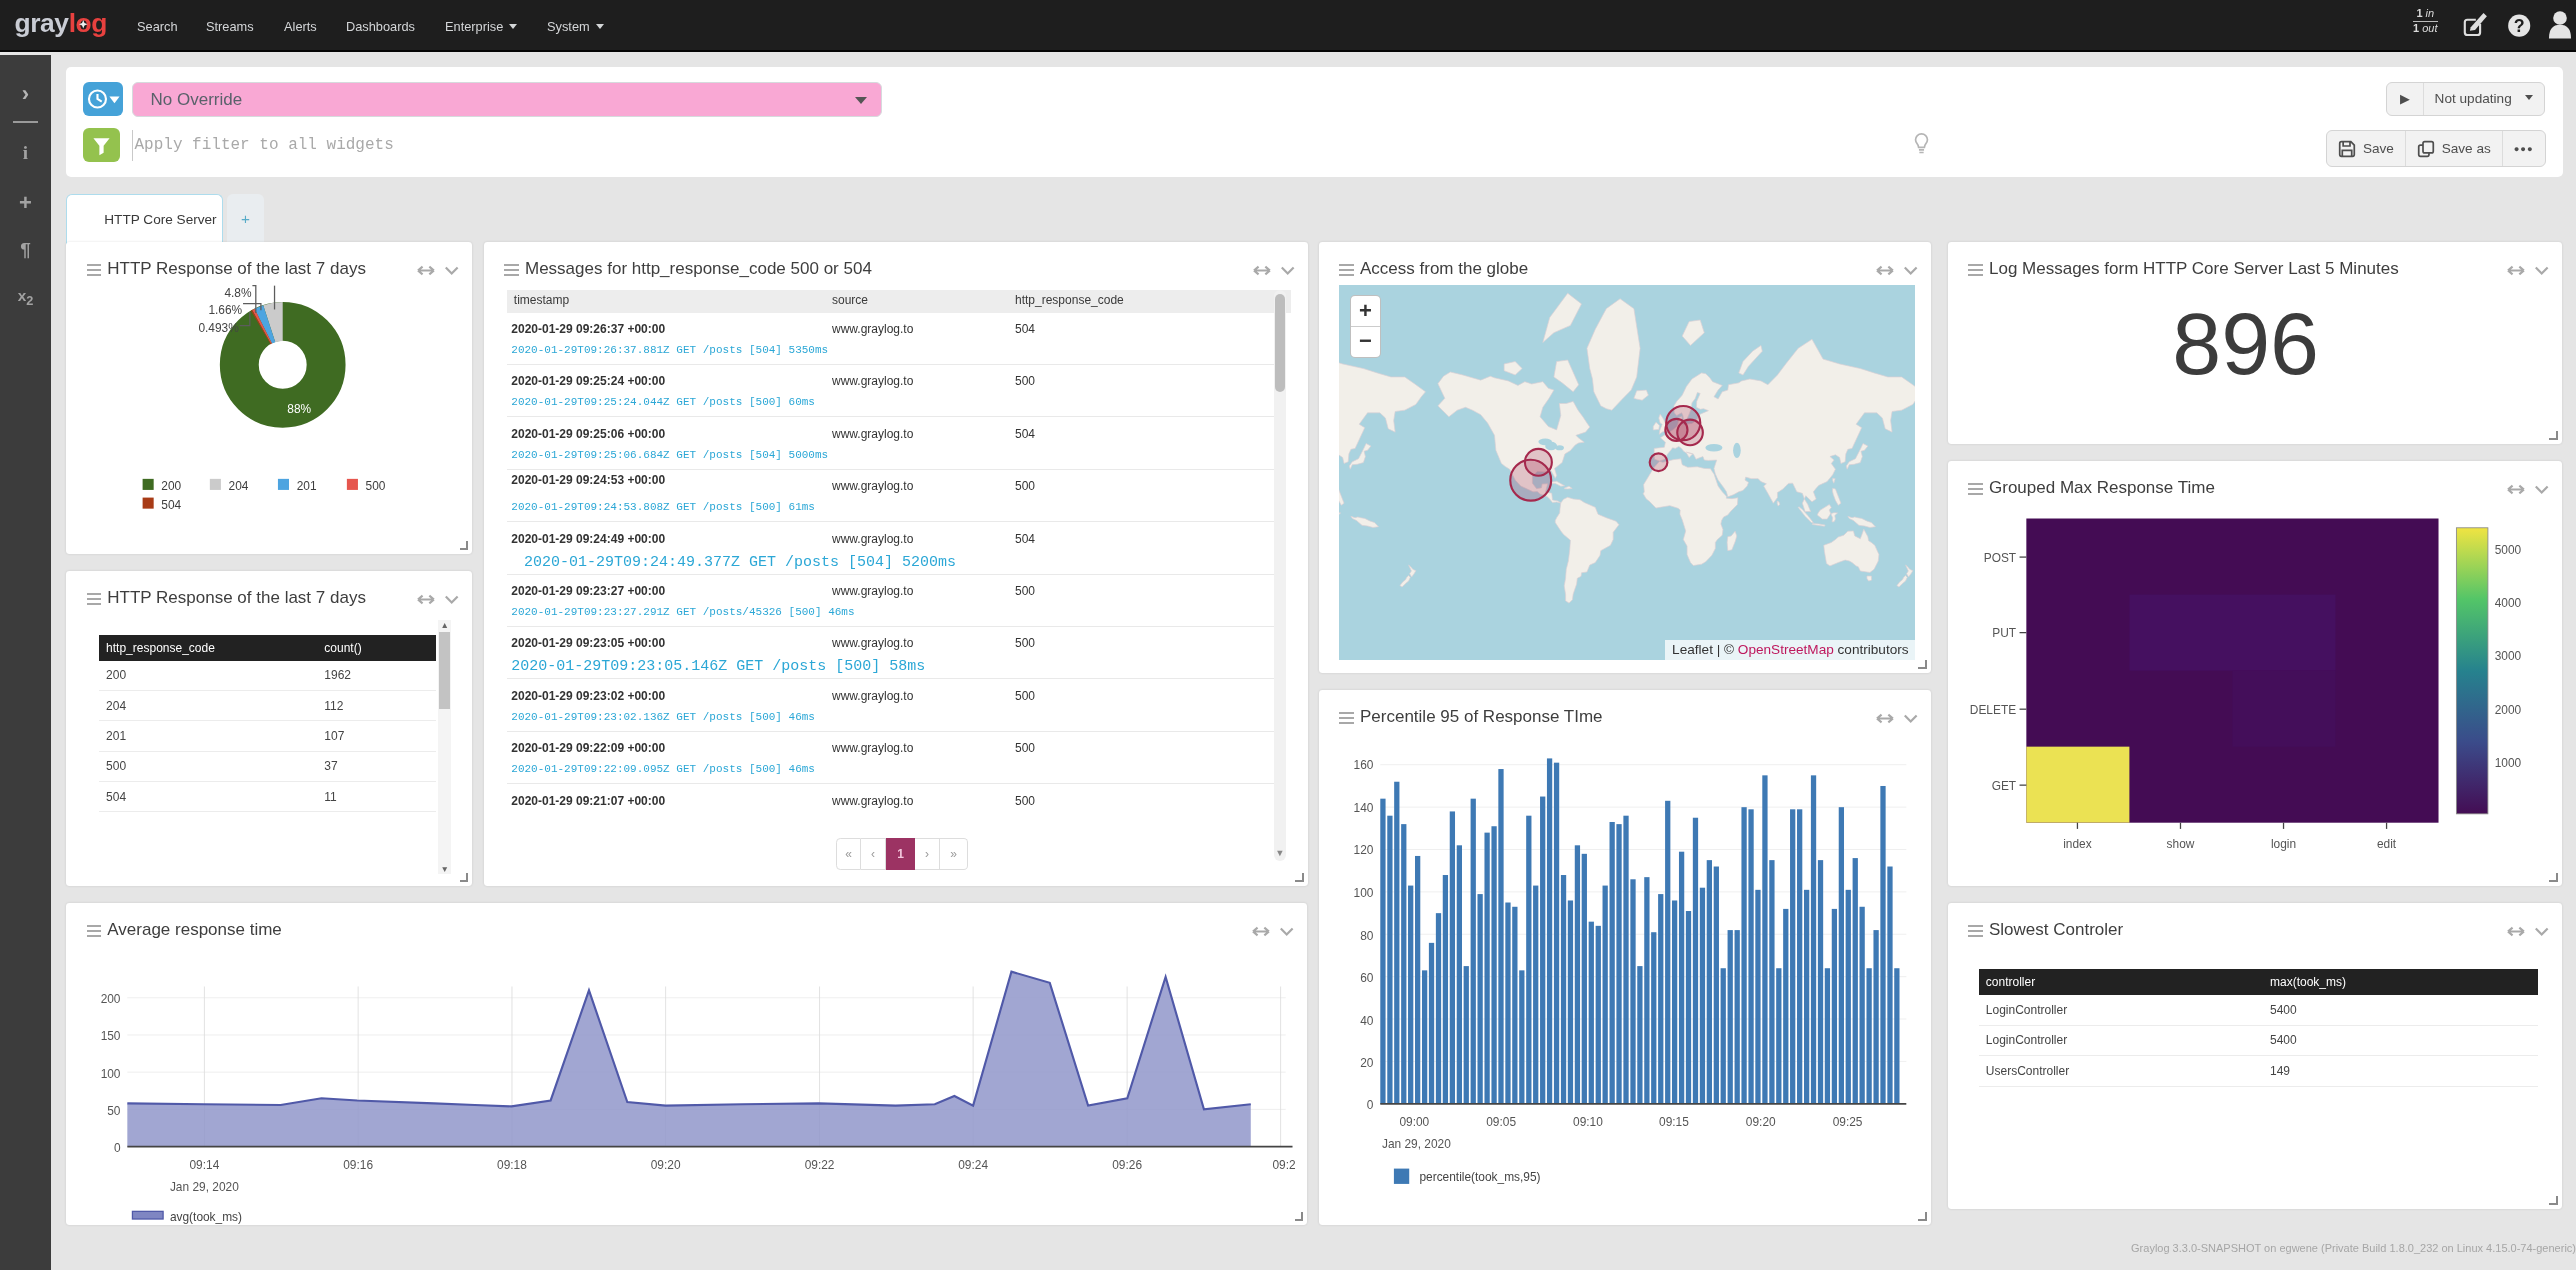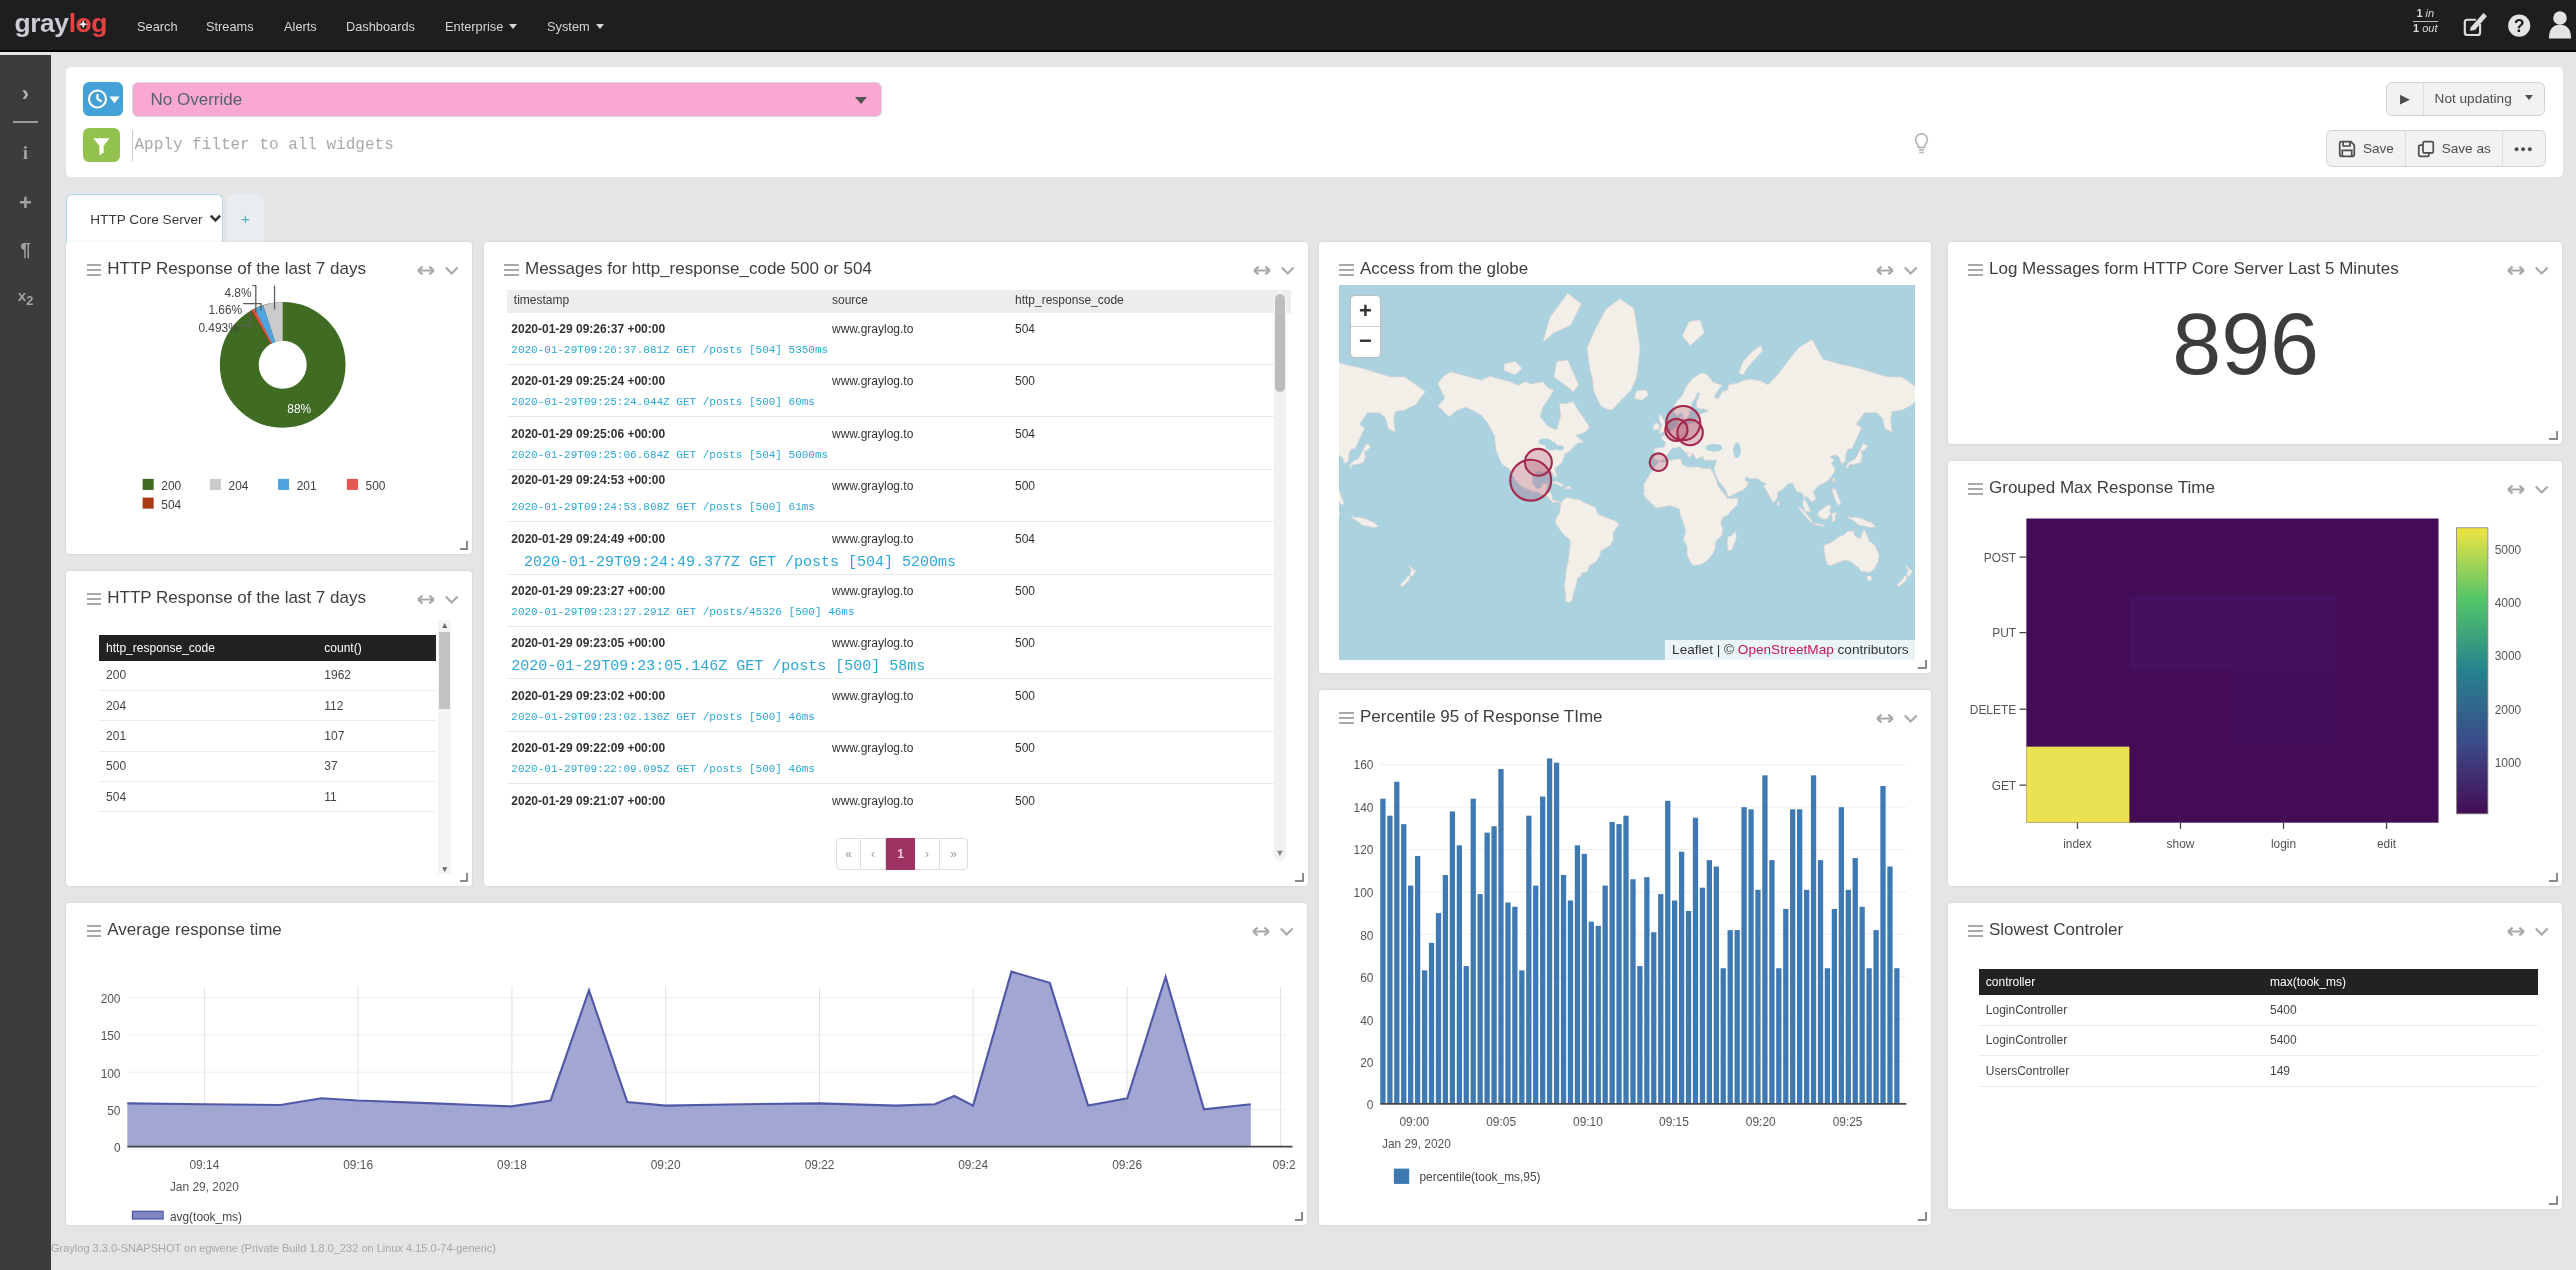--- a/index.html
+++ b/index.html
@@ -32,21 +32,21 @@
 .saverow{right:17px;top:63px}
 .tab{position:absolute;background:#fff;border:0.9px solid #addced;border-bottom:none;border-radius:6px 6px 0 0;color:#393939}
 .tabplus{position:absolute;background:#e9edf0;border-radius:6px 6px 0 0;color:#58abc8;font-size:15.3px;text-align:center}
 .widget{position:absolute;background:#fff;border-radius:3.4px;box-shadow:0 0 2.6px rgba(0,0,0,.12)}
 .wham{position:absolute;left:20.4px;top:22px;width:14.5px;height:12px;border-top:2.6px solid #a8a8a8;border-bottom:2.6px solid #a8a8a8}
 .wham:after{content:"";display:block;margin-top:2.6px;height:2.6px;background:#a8a8a8}
 .wtitle2{position:absolute;left:41px;top:17px;font-size:17px;color:#3e3e3e;white-space:nowrap}
 .wicons{position:absolute;right:11px;top:19px;color:#a6a6a6}
 .rsz{position:absolute;right:4.3px;bottom:4.3px;width:8.5px;height:8.5px;border-right:2.6px solid #8a8a8a;border-bottom:2.6px solid #8a8a8a}
 .thead-dark{background:#222;color:#fff}
-.footer{position:absolute;left:51px;top:1242px;width:2525px;text-align:left;font-size:11px;color:#a6a6a6}
+.footer{position:absolute;left:51px;top:1242px;width:2525px;text-align:right;font-size:11px;color:#a6a6a6}
 .mono{font-family:"Liberation Mono",monospace}
 svg{position:absolute;left:0;top:0}
 svg text{font-family:"Liberation Sans",sans-serif}
 </style></head>
 <body>
 <div class="nav">
   <div class="brand">gray<b>log</b></div>
   <svg width="8.5" height="8.5" viewBox="0 0 14 14" style="left:79px;top:20.4px">
       <path d="M7 0 L9 5 L14 7 L9 9 L7 14 L5 9 L0 7 L5 5 Z" fill="#efefef"></path>
     </svg>
@@ -112,21 +112,21 @@
       <div><svg width="18" height="18" viewBox="0 0 21 21" style="position:static">
             <path d="M2 4 a2 2 0 0 1 2-2 h11 l4 4 v11 a2 2 0 0 1 -2 2 h-13 a2 2 0 0 1 -2 -2 Z M6 2 v5 h8 v-5 M5 19 v-7 h11 v7" fill="none" stroke="#4e4e4e" stroke-width="2"></path>
           </svg>Save</div>
       <div><svg width="18" height="18" viewBox="0 0 21 21" style="position:static">
             <rect x="7" y="2" width="12" height="13" rx="2" fill="none" stroke="#4e4e4e" stroke-width="2"></rect>
             <path d="M14 15 v2 a2 2 0 0 1 -2 2 h-8 a2 2 0 0 1 -2 -2 v-9 a2 2 0 0 1 2 -2 h3" fill="none" stroke="#4e4e4e" stroke-width="2"></path>
           </svg>Save as</div>
       <div style="font-weight:bold;letter-spacing:0.9px;font-size:9.4px">●●●</div>
     </div>
   </div>
-  <div class="tab" style="left:15.3px;top:139px;width:157px;height:50px;line-height:50px;padding-left:23px;font-size:13.6px">HTTP Core Server<svg width="12.8" height="8.5" viewBox="0 0 15 10" style="position:static;vertical-align:1.7px;margin-left:6px">
+  <div class="tab" style="left:15.3px;top:139px;width:157px;height:50px;line-height:50px;padding-left:37px;font-size:13.6px">HTTP Core Server<svg width="12.8" height="8.5" viewBox="0 0 15 10" style="position:static;vertical-align:1.7px;margin-left:6px">
         <path d="M2 2 l5.5 5.5 l5.5 -5.5" stroke="#333" stroke-width="3" fill="none"></path>
       </svg></div>
   <div class="tabplus" style="left:176px;top:139px;width:37px;height:49px;line-height:49px">+</div>
 
   <div class="widget" style="left:15.3px;top:187px;width:406px;height:312px">
     <div class="wham"></div>
       <div class="wtitle2">HTTP Response of the last 7 days</div>
     <div class="wicons"><svg width="49" height="19" viewBox="0 0 58 22" style="position:static">
           <g stroke="#a9a9a9" stroke-width="2.6" fill="none">
             <path d="M7 11 h19 M7 11 l5.5 -4.5 M7 11 l5.5 4.5 M26 11 l-5.5 -4.5 M26 11 l-5.5 4.5 M40 7.5 l7 7 l7 -7"></path>

